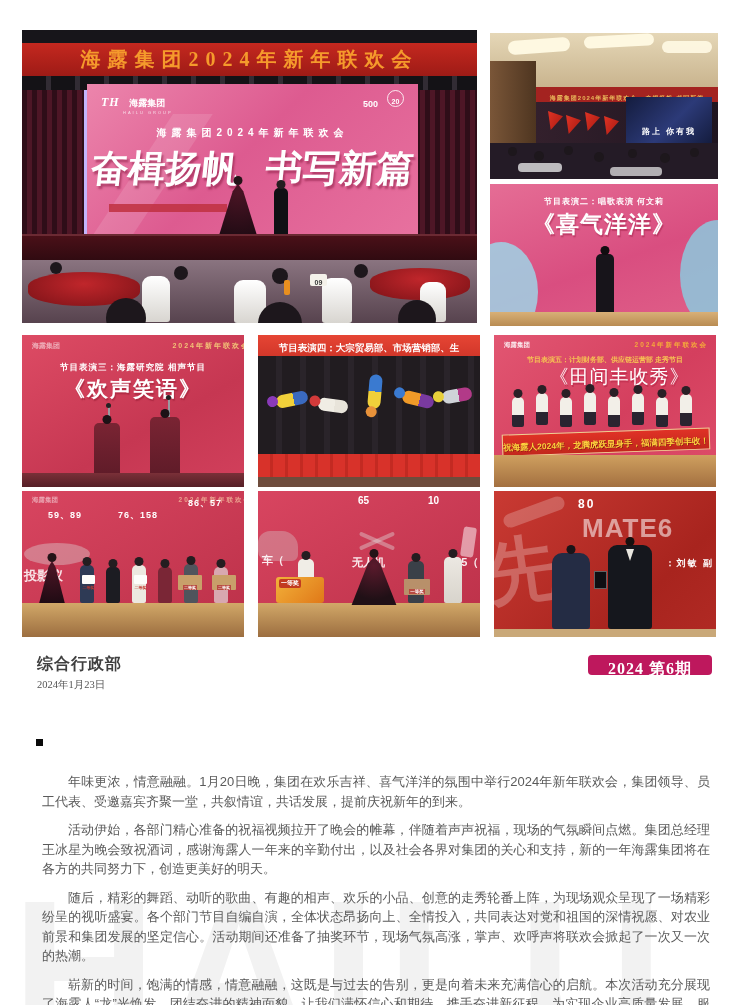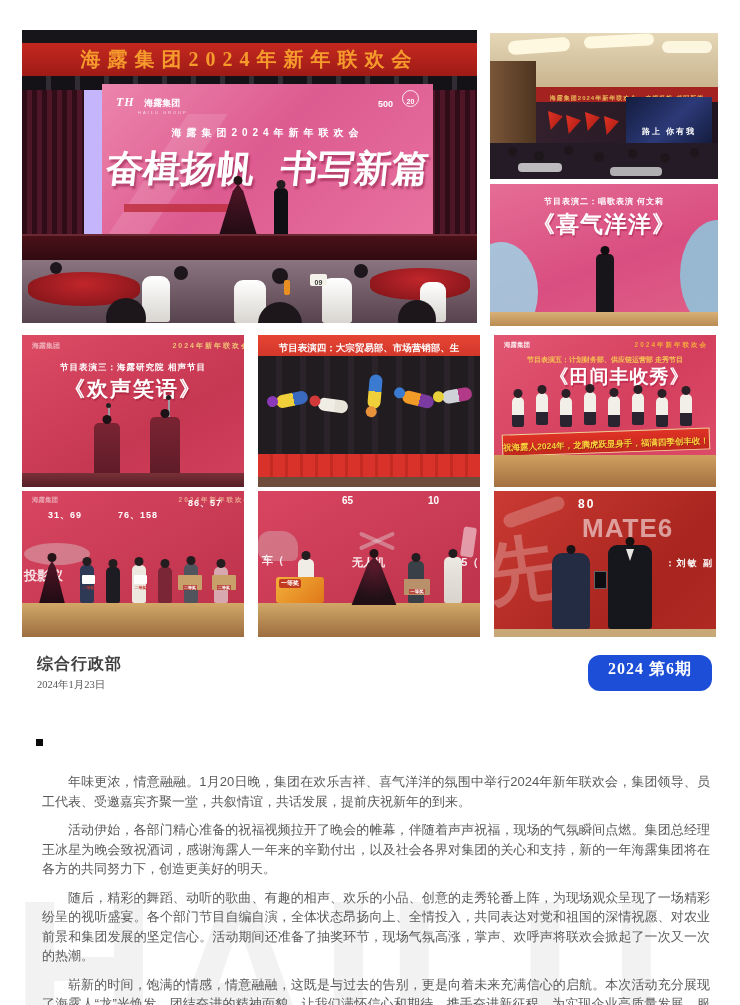--- a/index.html
+++ b/index.html
@@ -48,21 +48,21 @@
                 text-align:center;line-height:33px;">
       <span class="serif" style="color:#f59a2c;font-weight:bold;font-size:20px;letter-spacing:7px;white-space:nowrap;">海露集团2024年新年联欢会</span>
     </div>
     <div class="abs" style="left:0;top:46px;width:455px;height:14px;
                 background:repeating-linear-gradient(90deg,#141216 0 24px,#322c34 24px 29px);"></div>
     <div class="abs" style="left:0;top:60px;width:62px;height:172px;
                 background:repeating-linear-gradient(90deg,#2f0d18 0 5px,#4e1626 5px 10px);"></div>
     <div class="abs" style="left:393px;top:60px;width:62px;height:172px;
                 background:repeating-linear-gradient(90deg,#2f0d18 0 5px,#4e1626 5px 10px);"></div>
 
-    <div class="abs" style="left:80px;top:54px;width:331px;height:172px;
+    <div class="abs" style="left:65px;top:54px;width:331px;height:172px;
                 background:linear-gradient(135deg,#ec85ac,#dd5b90 45%,#e873a0);">
       <div class="abs" style="left:0;top:0;width:331px;height:150px;background:rgba(255,255,255,0.12);
                   clip-path:polygon(2% 100%,26% 20%,38% 20%,14% 100%);"></div>
       <div class="abs" style="left:14px;top:8px;">
         <span class="serif" style="color:#fff;font-style:italic;font-weight:bold;font-size:12px;letter-spacing:1px;">TH</span>
         <span style="color:#fff;font-weight:bold;font-size:9px;margin-left:5px;">海露集团</span>
         <div style="color:rgba(255,255,255,0.75);font-size:4px;letter-spacing:2px;margin-left:22px;">HAILU GROUP</div>
       </div>
       <div class="abs" style="right:40px;top:9px;">
         <span style="color:#fff;font-weight:bold;font-size:9px;">500</span>
@@ -185,21 +185,21 @@
     <div class="abs" style="left:0;top:119px;width:222px;height:23px;z-index:1;
                 background:repeating-linear-gradient(90deg,#d8322a 0 12px,#c32a22 12px 15px);"></div>
     <div class="abs" style="left:0;top:142px;width:222px;height:10px;background:#6e4c3c;z-index:1;"></div>
   </div>
 
   <div class="ph" style="left:494px;top:335px;width:222px;height:152px;
               background:linear-gradient(140deg,#e25672,#d43f5e 55%,#de4e6a);">
     <div class="abs" style="left:10px;top:6px;color:rgba(255,255,255,0.85);font-size:6.5px;font-weight:bold;">海露集团</div>
     <div class="abs" style="right:8px;top:6px;color:#f5a93b;font-size:6.5px;font-weight:bold;letter-spacing:2px;">2024年新年联欢会</div>
     <div class="ct" style="top:20px;color:#f6c153;font-size:7px;font-weight:bold;">节目表演五：计划财务部、供应链运营部 走秀节目</div>
-    <div class="ct" style="top:29px;color:#fff;font-size:19px;font-weight:bold;letter-spacing:1px;
+    <div class="ct" style="top:29px;color:#fff;font-size:19px;font-weight:normal;letter-spacing:1px;
                 text-shadow:1px 2px 0 #c03050;padding-left:29px;">《田间丰收秀》</div>
     <div class="fig" style="left:18px;top:62px;width:12px;height:30px;background:linear-gradient(#f2efe8 60%,#2a2430 60%);--hair:#2a2026;"></div>
     <div class="fig" style="left:42px;top:58px;width:12px;height:32px;background:linear-gradient(#f2efe8 60%,#2a2430 60%);--hair:#2a2026;"></div>
     <div class="fig" style="left:66px;top:62px;width:12px;height:30px;background:linear-gradient(#f2efe8 60%,#2a2430 60%);--hair:#2a2026;"></div>
     <div class="fig" style="left:90px;top:57px;width:12px;height:33px;background:linear-gradient(#f2efe8 60%,#2a2430 60%);--hair:#2a2026;"></div>
     <div class="fig" style="left:114px;top:61px;width:12px;height:31px;background:linear-gradient(#f2efe8 60%,#2a2430 60%);--hair:#2a2026;"></div>
     <div class="fig" style="left:138px;top:58px;width:12px;height:32px;background:linear-gradient(#f2efe8 60%,#2a2430 60%);--hair:#2a2026;"></div>
     <div class="fig" style="left:162px;top:62px;width:12px;height:30px;background:linear-gradient(#f2efe8 60%,#2a2430 60%);--hair:#2a2026;"></div>
     <div class="fig" style="left:186px;top:59px;width:12px;height:32px;background:linear-gradient(#f2efe8 60%,#2a2430 60%);--hair:#2a2026;"></div>
     <div class="abs" style="left:8px;top:96px;width:206px;height:20px;transform:rotate(-2deg);
@@ -207,21 +207,21 @@
                 text-align:center;line-height:20px;overflow:hidden;">
       <span style="color:#ffd23e;font-size:8.5px;font-weight:bold;white-space:nowrap;text-shadow:0.5px 0.5px 0 #7a1410;">祝海露人2024年，龙腾虎跃显身手，福满四季创丰收！</span>
     </div>
     <div class="abs" style="left:0;top:120px;width:222px;height:32px;background:linear-gradient(#cfa05f,#a37040);"></div>
   </div>
 
   <div class="ph" style="left:22px;top:491px;width:222px;height:146px;
               background:linear-gradient(150deg,#d84560,#bb3048);">
     <div class="abs" style="left:10px;top:5px;color:rgba(255,255,255,0.5);font-size:6.5px;font-weight:bold;">海露集团</div>
     <div class="abs" style="right:-8px;top:5px;color:rgba(255,228,180,0.6);font-size:6.5px;font-weight:bold;letter-spacing:2px;white-space:nowrap;">2024年新年联欢会</div>
-    <div class="abs" style="left:26px;top:18px;color:#fff;font-size:9px;font-weight:bold;letter-spacing:1px;">31、69</div>
+    <div class="abs" style="left:26px;top:18px;color:#fff;font-size:9px;font-weight:bold;letter-spacing:1px;">59、89</div>
     <div class="abs" style="left:96px;top:18px;color:#fff;font-size:9px;font-weight:bold;letter-spacing:1px;">76、158</div>
     <div class="abs" style="left:166px;top:6px;color:#fff;font-size:9px;font-weight:bold;letter-spacing:1px;">86、57</div>
     <div class="abs" style="left:2px;top:52px;width:66px;height:22px;background:rgba(220,215,215,0.4);border-radius:50%;"></div>
     <div class="abs" style="left:2px;top:76px;color:rgba(255,255,255,0.85);font-size:13px;font-weight:bold;z-index:0;">投影仪</div>
     <div class="gownfig" style="left:14px;top:62px;width:32px;height:50px;z-index:1;"></div>
     <div class="fig" style="left:58px;top:74px;width:14px;height:38px;background:#2e3a55;z-index:1;"></div>
     <div class="fig" style="left:84px;top:76px;width:14px;height:36px;background:#1c1c22;z-index:1;"></div>
     <div class="fig" style="left:110px;top:74px;width:14px;height:38px;background:#ece8e0;z-index:1;"></div>
     <div class="fig" style="left:136px;top:76px;width:14px;height:36px;background:#7a2636;z-index:1;"></div>
     <div class="fig" style="left:162px;top:73px;width:14px;height:39px;background:#50545c;z-index:1;"></div>
@@ -236,21 +236,21 @@
       <span style="font-size:4px;color:#fff;font-weight:bold;line-height:15px;background:#b84a40;padding:0 1px;">二等奖</span>
     </div>
     <div class="abs" style="left:190px;top:84px;width:24px;height:15px;background:#c8a06a;border-radius:1px;text-align:center;z-index:2;">
       <span style="font-size:4px;color:#fff;font-weight:bold;line-height:15px;background:#b84a40;padding:0 1px;">二等奖</span>
     </div>
     <div class="abs" style="left:0;top:112px;width:222px;height:34px;background:linear-gradient(#d2a868,#9c6e40);"></div>
   </div>
 
   <div class="ph" style="left:258px;top:491px;width:222px;height:146px;
               background:linear-gradient(150deg,#d84560,#bb3048);">
-    <div class="abs" style="left:84px;top:4px;color:#fff;font-size:10px;font-weight:bold;">65</div>
+    <div class="abs" style="left:100px;top:4px;color:#fff;font-size:10px;font-weight:bold;">65</div>
     <div class="abs" style="left:170px;top:4px;color:#fff;font-size:10px;font-weight:bold;">10</div>
     <div class="abs" style="left:0;top:40px;width:40px;height:30px;background:rgba(215,210,210,0.35);border-radius:12px 16px 6px 10px;"></div>
     <div class="abs" style="left:100px;top:48px;width:38px;height:4px;background:rgba(225,222,222,0.4);transform:rotate(24deg);border-radius:2px;"></div>
     <div class="abs" style="left:100px;top:48px;width:38px;height:4px;background:rgba(225,222,222,0.4);transform:rotate(-24deg);border-radius:2px;"></div>
     <div class="abs" style="left:204px;top:36px;width:13px;height:30px;background:rgba(255,255,255,0.5);transform:rotate(8deg);border-radius:3px;"></div>
     <div class="abs" style="left:4px;top:62px;color:rgba(255,255,255,0.9);font-size:11px;font-weight:bold;z-index:0;">车（</div>
     <div class="abs" style="left:94px;top:64px;color:rgba(255,255,255,0.9);font-size:11px;font-weight:bold;z-index:0;">无人机</div>
     <div class="abs" style="left:196px;top:64px;color:rgba(255,255,255,0.9);font-size:11px;font-weight:bold;z-index:0;">S5（</div>
     <div class="fig" style="left:40px;top:68px;width:16px;height:44px;background:linear-gradient(#f0ede6 55%,#2e3038 55%);z-index:1;"></div>
     <div class="abs" style="left:18px;top:86px;width:48px;height:26px;background:linear-gradient(135deg,#f2b13a,#e07818);
@@ -281,21 +281,21 @@
     <div class="fig" style="left:114px;top:54px;width:44px;height:84px;background:#15171d;--hair:#16100f;border-radius:9px 9px 3px 3px;"></div>
     <div class="abs" style="left:132px;top:58px;width:8px;height:12px;background:#e8e6e0;
                 clip-path:polygon(0 0,100% 0,50% 100%);"></div>
     <div class="abs" style="left:100px;top:80px;width:11px;height:16px;background:#0e0e12;
                 border:1px solid rgba(255,255,255,0.35);z-index:2;"></div>
     <div class="abs" style="left:0;top:138px;width:222px;height:8px;background:#c9a878;"></div>
   </div>
 
   <div class="abs serif" style="left:37px;top:654px;font-size:16px;font-weight:bold;color:#3f3f3f;letter-spacing:1px;">综合行政部</div>
   <div class="abs serif" style="left:37px;top:678px;font-size:10.5px;color:#555;">2024年1月23日</div>
-  <div class="abs serif" style="left:588px;top:655px;width:124px;height:36px;background:#1d4ed8;border-radius:12px;
+  <div class="abs serif" style="left:588px;top:655px;width:124px;height:20px;background:#be185d;border-radius:4px;
               text-align:center;line-height:28px;">
     <span style="color:#fff;font-weight:bold;font-size:16px;letter-spacing:1px;">2024 第6期</span>
   </div>
 
   <div class="wm" style="left:12px;top:856px;font-size:200px;">HAILU</div>
 
   <div class="abs" style="left:36px;top:735px;z-index:1;">
     <span style="display:inline-block;width:7px;height:7px;background:#0a0a0a;vertical-align:3px;margin-right:8px;"></span>
   </div>
 

